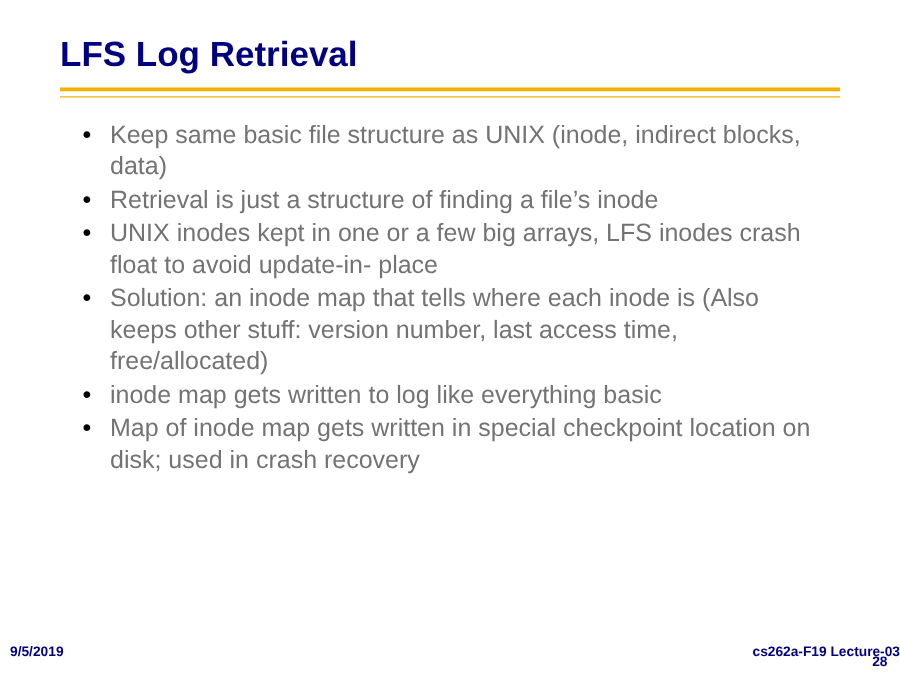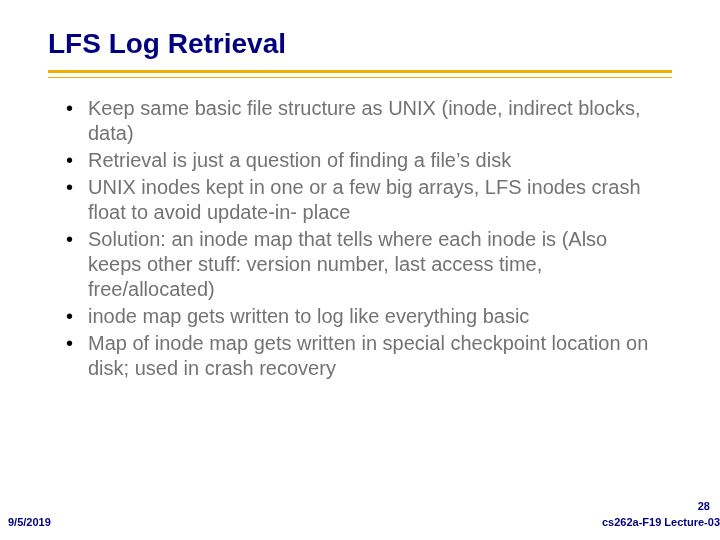--- a/index.html
+++ b/index.html
@@ -84,42 +84,42 @@
     right: 0;
     bottom: 12px;
     text-align: right;
     font-size: 11px;
     color: #000080;
     font-weight: bold;
   }
   .footer-page {
     position: absolute;
     right: 10px;
-    bottom: 28px;
+    bottom: 4px;
     font-size: 11px;
     color: #000080;
     font-weight: bold;
   }
 </style>
 </head>
 <body>
 
 <div class="slide">
 
   <div class="title">LFS Log Retrieval</div>
   <div class="underline-thick"></div>
   <div class="underline-thin"></div>
 
   <div class="content">
     <ul>
       <li>
         <span>Keep same basic file structure as UNIX (inode, indirect blocks, data)</span>
       </li>
       <li>
-        <span>Retrieval is just a question of finding a file’s disk</span>
+        <span>Retrieval is just a structure of finding a file’s inode</span>
       </li>
       <li>
         <span>UNIX inodes kept in one or a few big arrays, LFS inodes crash float to avoid update-in- place</span>
       </li>
       <li>
         <span>Solution: an </span><span class="em">inode map</span><span> that tells where each inode is (Also keeps other stuff: version number, last access time, free/allocated)</span>
       </li>
       <li>
         <span>inode map gets written to log like everything basic</span>
       </li>

